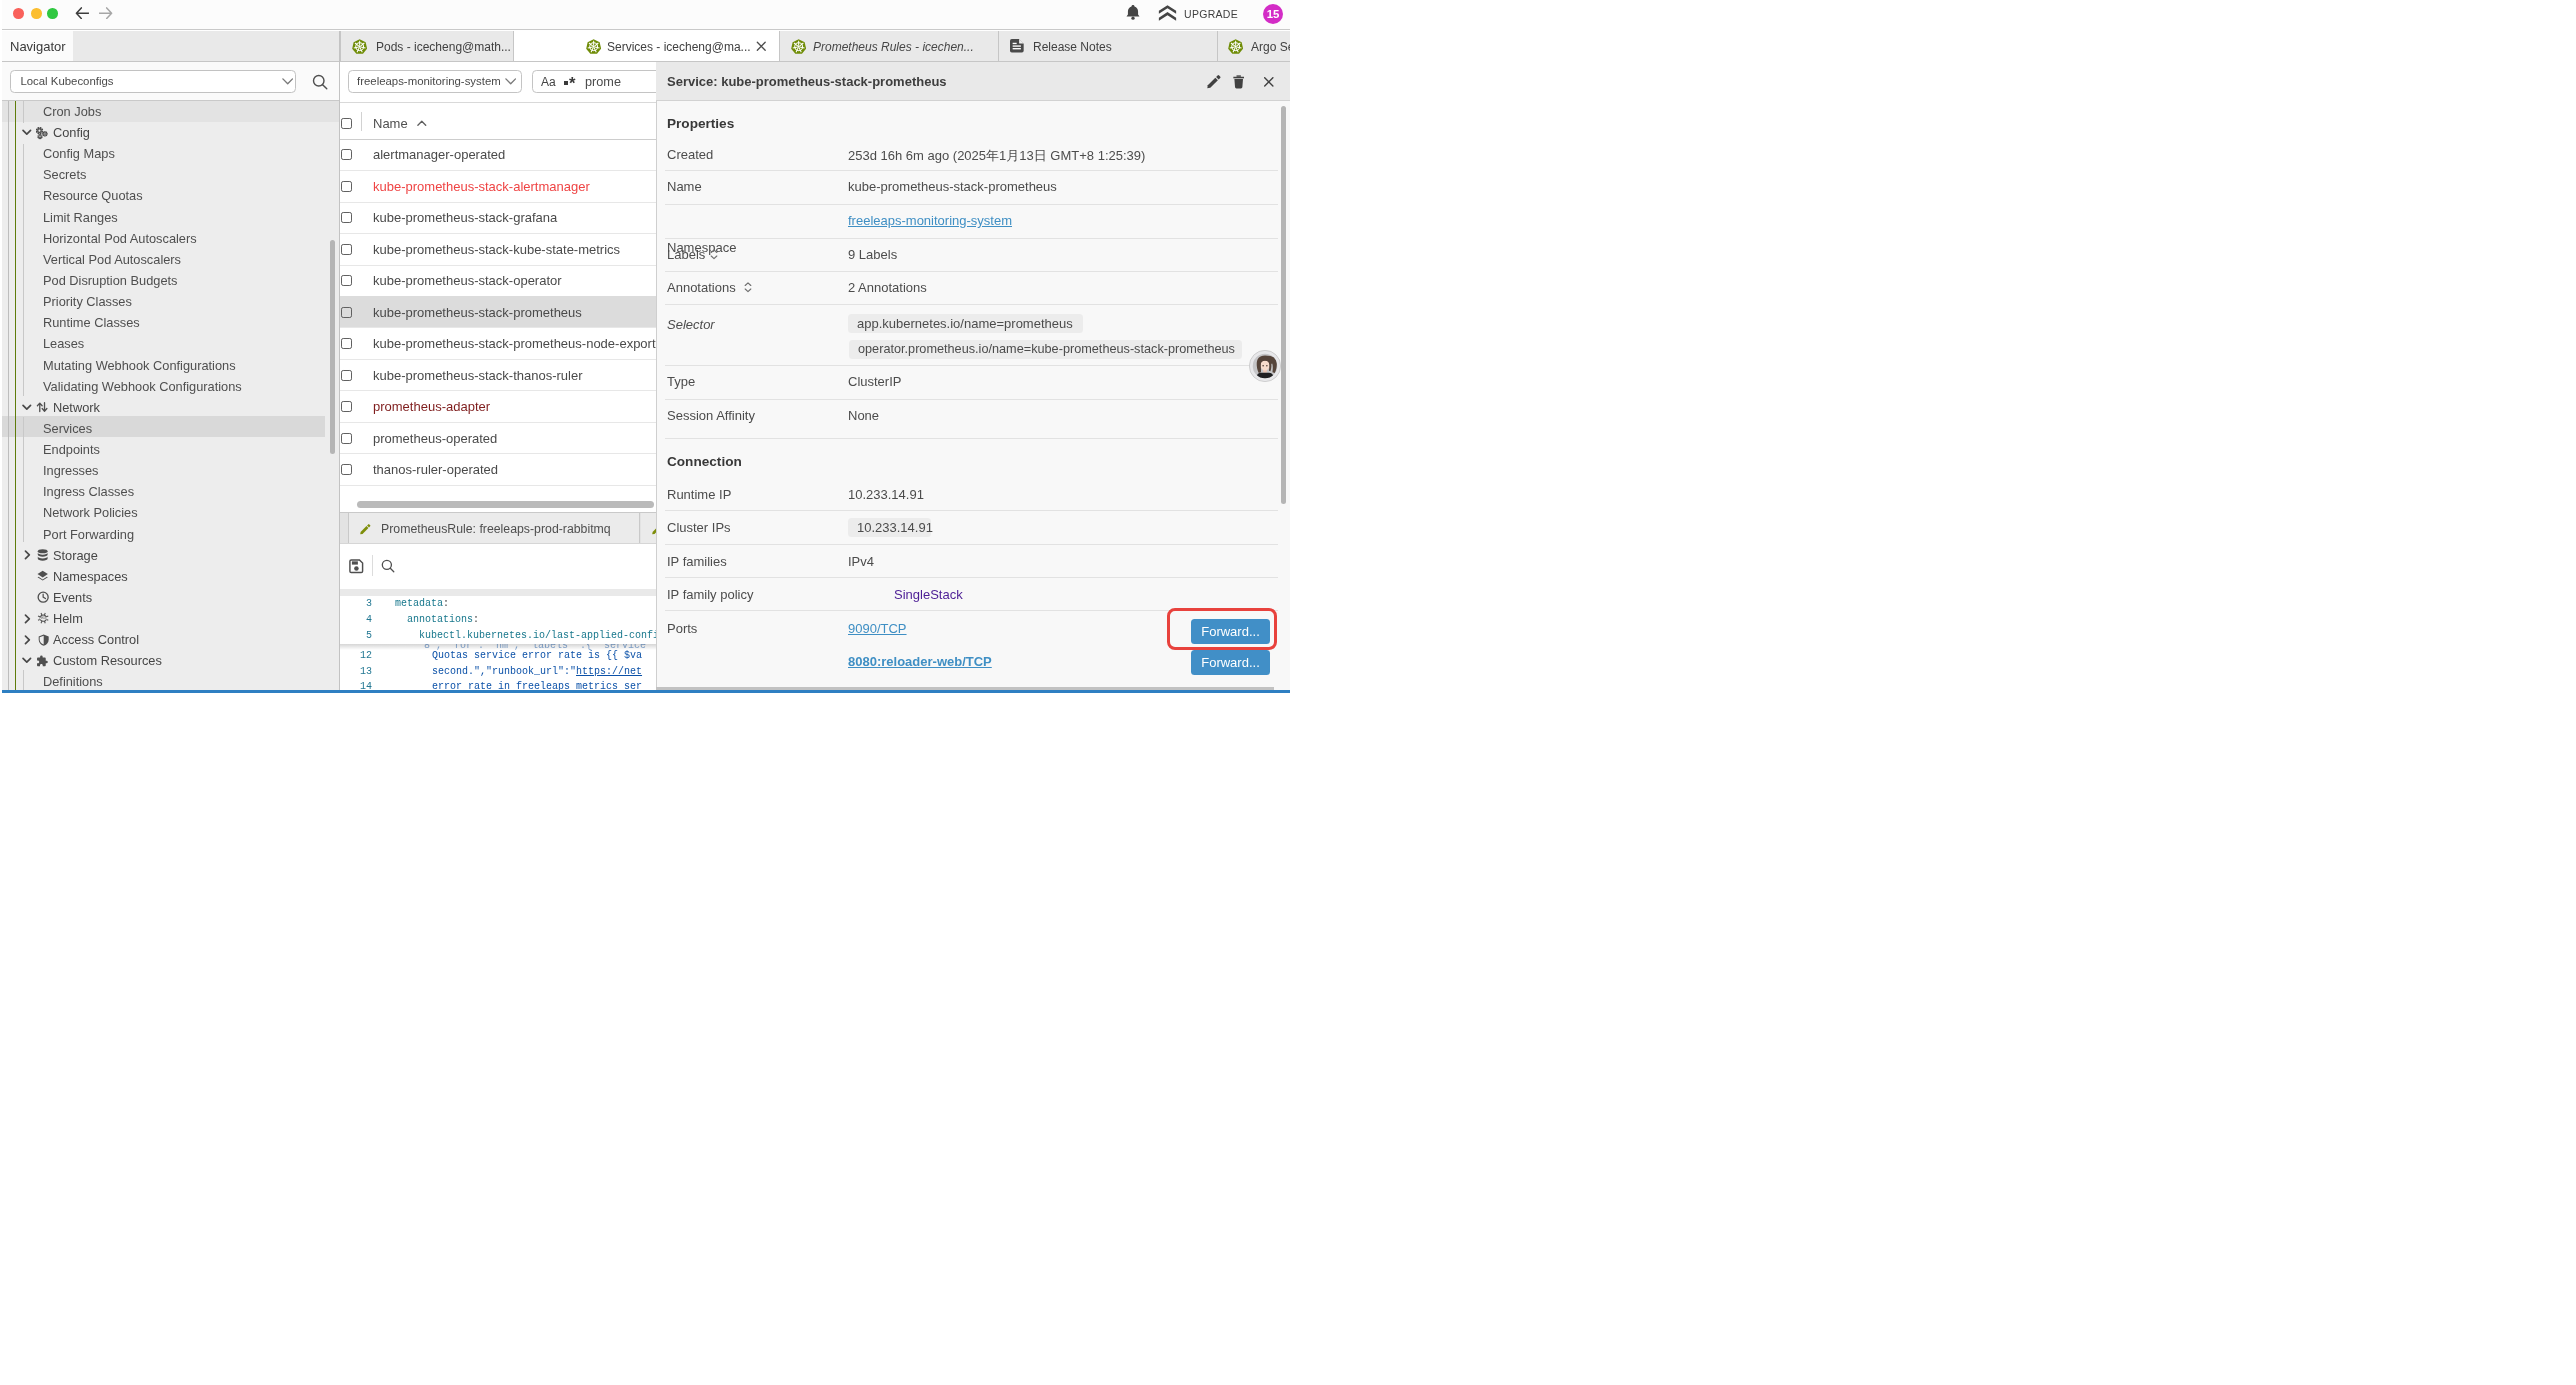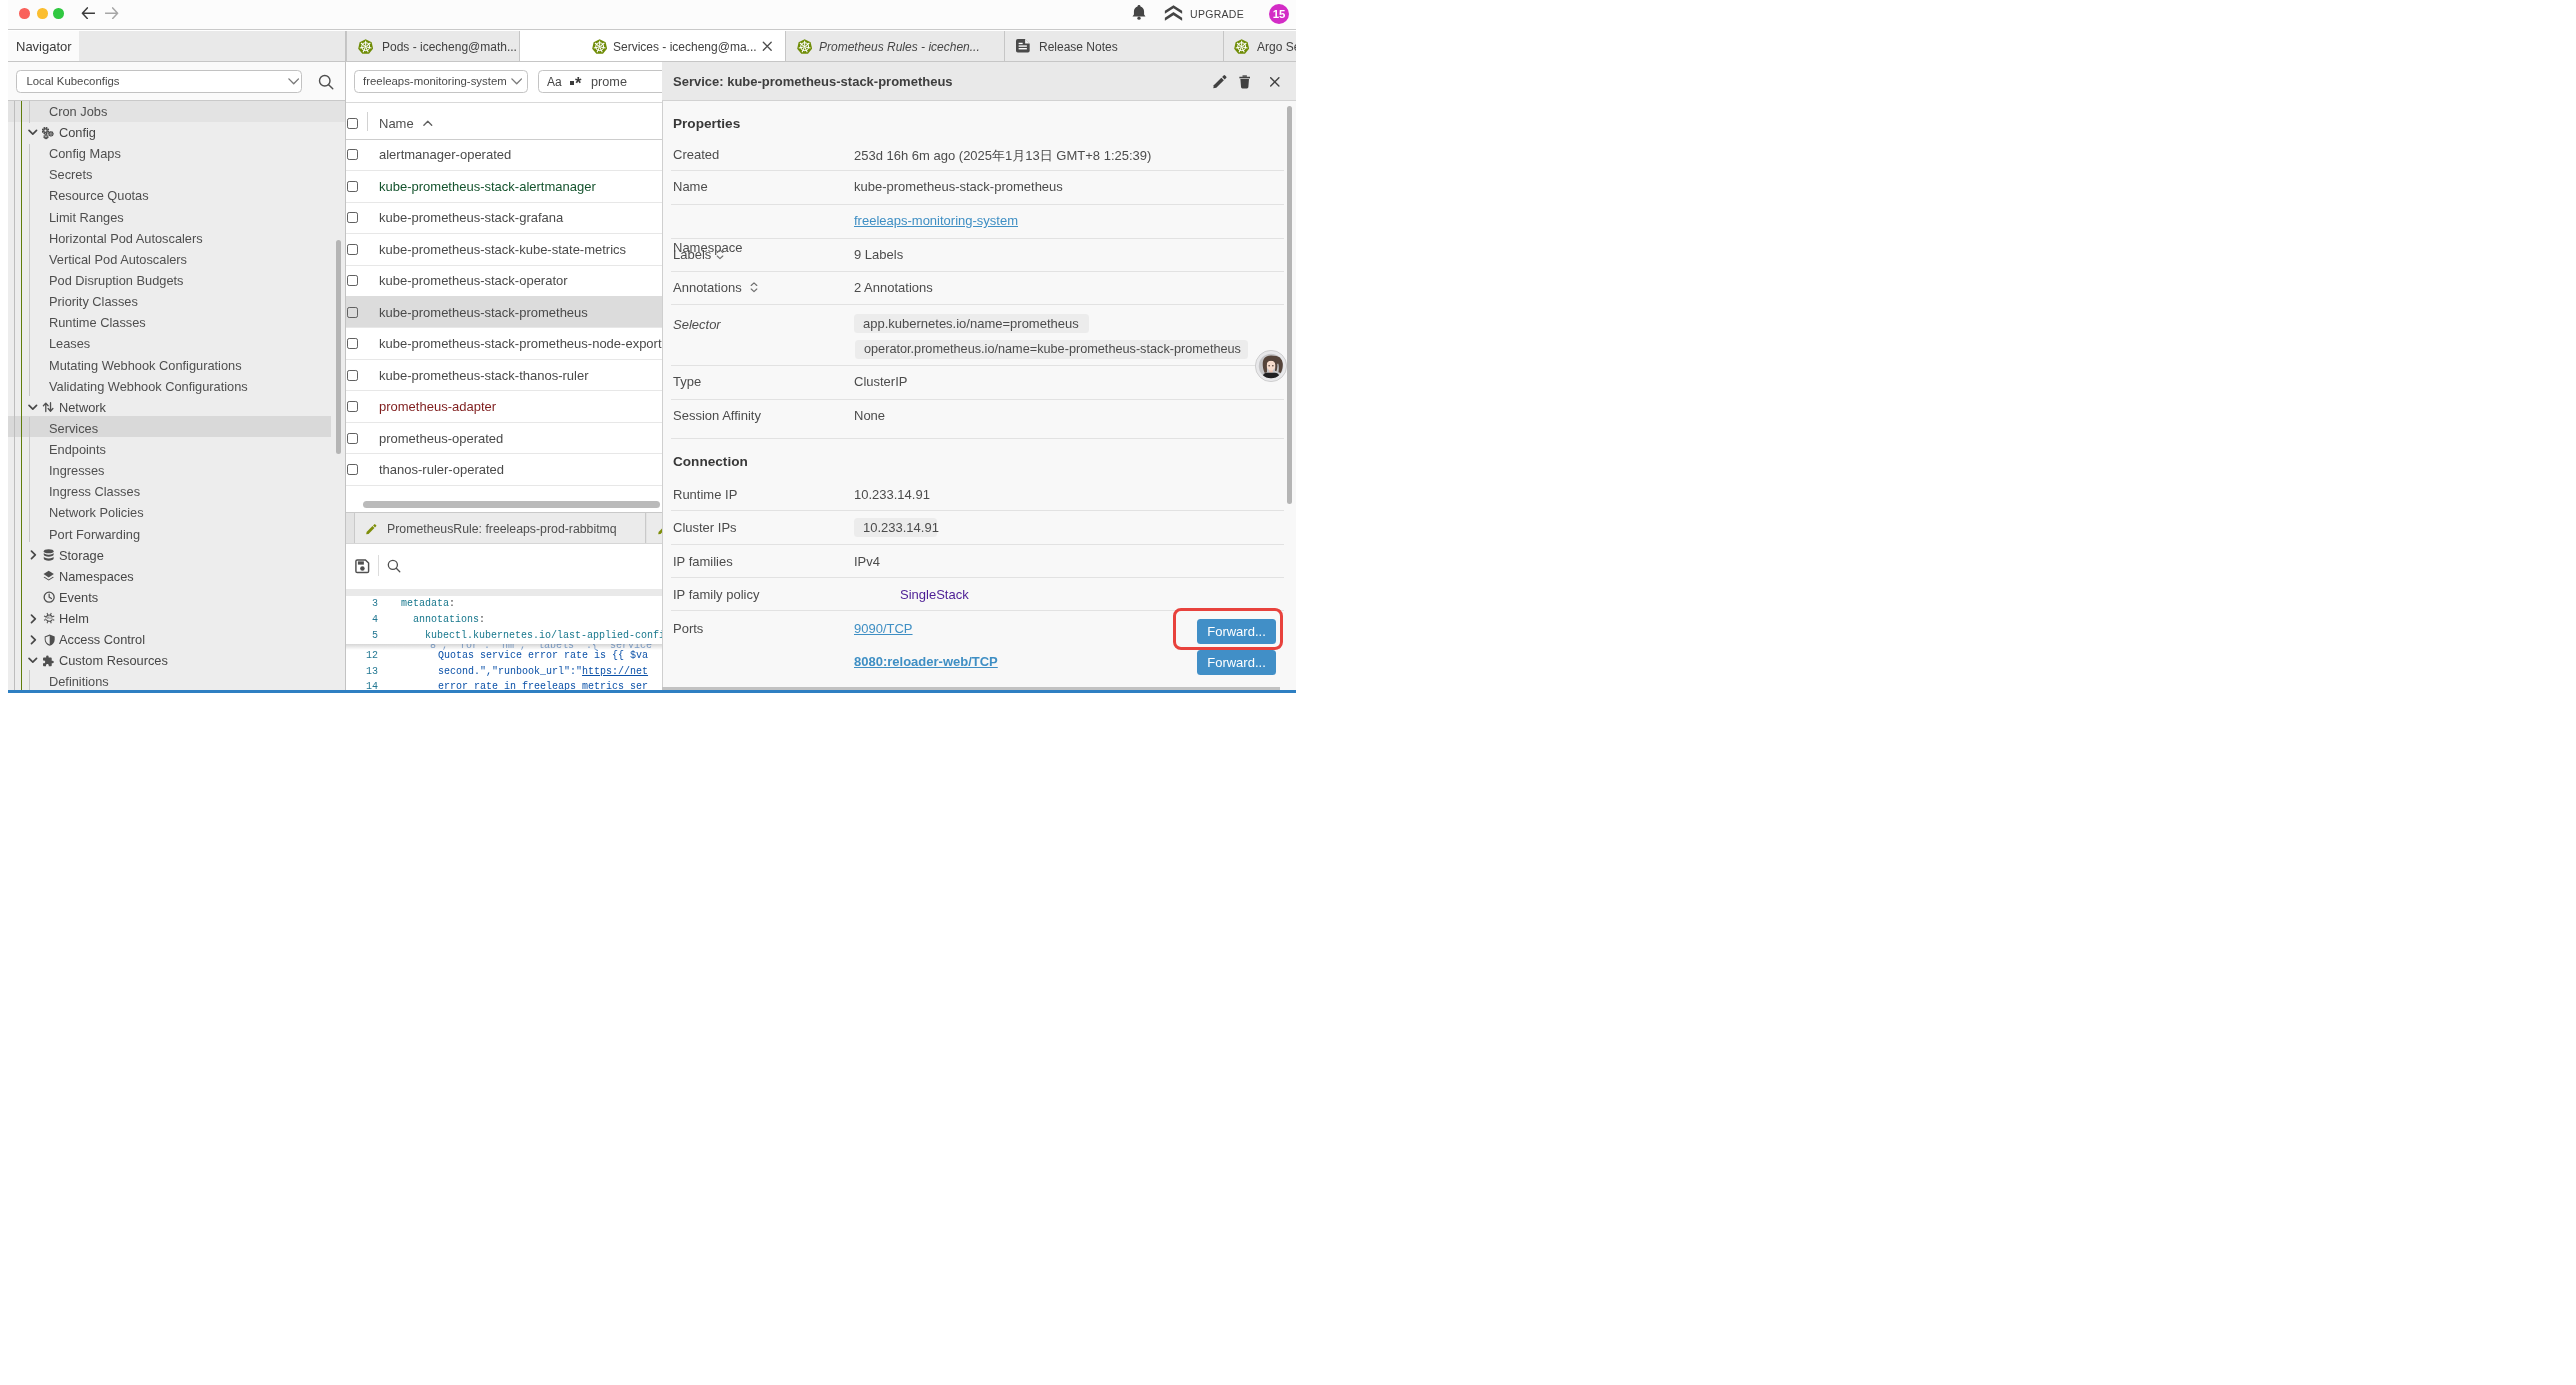--- a/index.html
+++ b/index.html
@@ -1,19 +1,19 @@
 <!DOCTYPE html>
 <html style="font-size:14px"><head><meta charset="utf-8"><style>
 *{margin:0;padding:0;box-sizing:border-box;}
 html,body{width:1288px;height:693px;overflow:hidden;background:#fff;
   font-family:"Liberation Sans",sans-serif;-webkit-font-smoothing:antialiased;}
 .a{position:absolute;}
 .txt{white-space:nowrap;}
 </style></head><body>
-<div class="a" style="left:8px;top:0;width:1288px;height:859px;overflow:hidden;will-change:transform">
+<div class="a" style="left:2px;top:0;width:1288px;height:859px;overflow:hidden;will-change:transform">
 
 <div class="a" style="left:0;top:0;width:1288px;height:30px;background:#fcfcfc;border-bottom:0.9px solid #c9c9c9"></div>
 <div class="a" style="left:11.4px;top:8px;width:10.5px;height:10.5px;border-radius:50%;background:#f9615b"></div>
 <div class="a" style="left:29px;top:8px;width:10.5px;height:10.5px;border-radius:50%;background:#fbbe30"></div>
 <div class="a" style="left:45px;top:8px;width:10.5px;height:10.5px;border-radius:50%;background:#30c841"></div>
 <svg class="a" style="left:73px;top:7px" width="14" height="12.3" viewBox="0 0 16 14">
       <path d="M7.2 1 L1.6 7 l5.6 6 M1.6 7 h13.8" stroke="#3c3c3c" stroke-width="1.7" fill="none" stroke-linecap="round" stroke-linejoin="round"></path>
     </svg>
 <svg class="a" style="left:97px;top:7px" width="14" height="12.3" viewBox="0 0 16 14">
       <path d="M8.8 1 L14.4 7 l-5.6 6 M14.4 7 H0.6" stroke="#a6a6a6" stroke-width="1.7" fill="none" stroke-linecap="round" stroke-linejoin="round"></path>
@@ -266,21 +266,21 @@
 <div class="a" style="left:359px;top:112px;width:0.9px;height:19px;background:#d2d2d2"></div>
 <div class="a txt" style="left:371px;top:116px;font-size:13px;color:#4f4f4f">Name</div>
 <svg class="a" style="left:415px;top:120px" width="9.6" height="6.1" viewBox="0 0 11 7">
       <path d="M1 6 L5.5 1.4 L10 6" stroke="#5f5f5f" stroke-width="1.5" fill="none" stroke-linecap="round" stroke-linejoin="round"></path>
     </svg>
 <div class="a" style="left:338px;top:139px;width:316px;height:0.9px;background:#cdcdcd"></div>
 <div class="a" style="left:339px;top:149px;width:11px;height:11px;border:1.2px solid #606060;border-radius:2.2px"></div>
 <div class="a txt" style="left:371px;top:147px;font-size:13px;color:#4a4a4a">alertmanager-operated</div>
 <div class="a" style="left:338px;top:170px;width:316px;height:0.9px;background:#e7e7e7"></div>
 <div class="a" style="left:339px;top:181px;width:11px;height:11px;border:1.2px solid #606060;border-radius:2.2px"></div>
-<div class="a txt" style="left:371px;top:179px;font-size:13px;color:#14532d">kube-prometheus-stack-alertmanager</div>
+<div class="a txt" style="left:371px;top:179px;font-size:13px;color:#ef4444">kube-prometheus-stack-alertmanager</div>
 <div class="a" style="left:338px;top:202px;width:316px;height:0.9px;background:#e7e7e7"></div>
 <div class="a" style="left:339px;top:212px;width:11px;height:11px;border:1.2px solid #606060;border-radius:2.2px"></div>
 <div class="a txt" style="left:371px;top:210px;font-size:13px;color:#4a4a4a">kube-prometheus-stack-grafana</div>
 <div class="a" style="left:338px;top:233px;width:316px;height:0.9px;background:#e7e7e7"></div>
 <div class="a" style="left:339px;top:244px;width:11px;height:11px;border:1.2px solid #606060;border-radius:2.2px"></div>
 <div class="a txt" style="left:371px;top:242px;font-size:13px;color:#4a4a4a">kube-prometheus-stack-kube-state-metrics</div>
 <div class="a" style="left:338px;top:265px;width:316px;height:0.9px;background:#e7e7e7"></div>
 <div class="a" style="left:339px;top:275px;width:11px;height:11px;border:1.2px solid #606060;border-radius:2.2px"></div>
 <div class="a txt" style="left:371px;top:273px;font-size:13px;color:#4a4a4a">kube-prometheus-stack-operator</div>
 <div class="a" style="left:338px;top:296px;width:316px;height:0.9px;background:#e7e7e7"></div>

